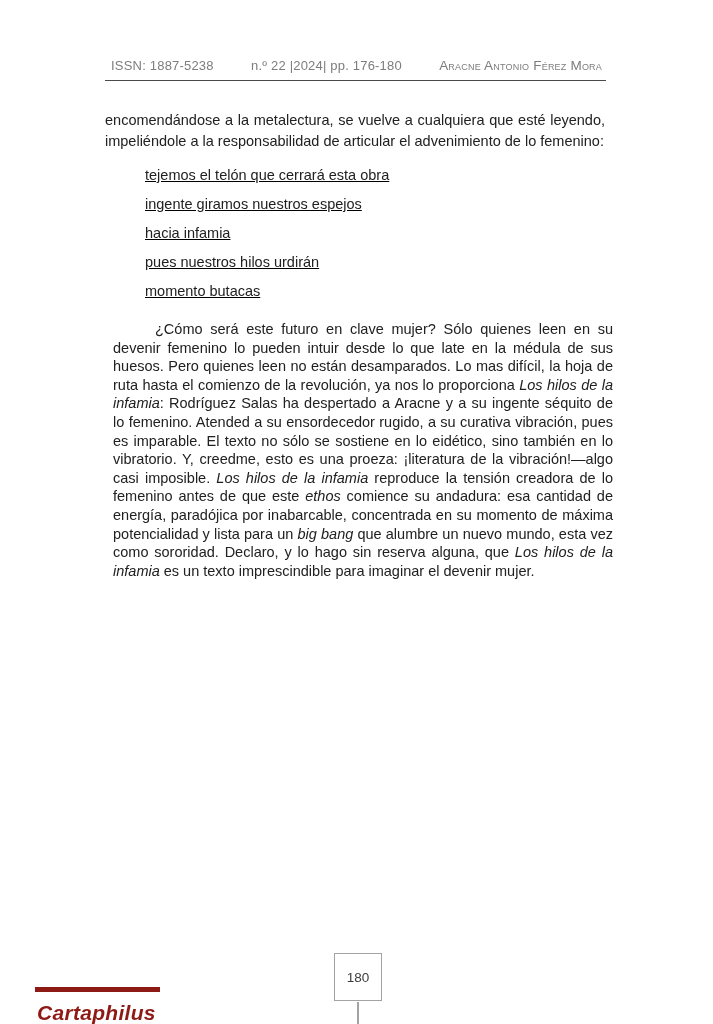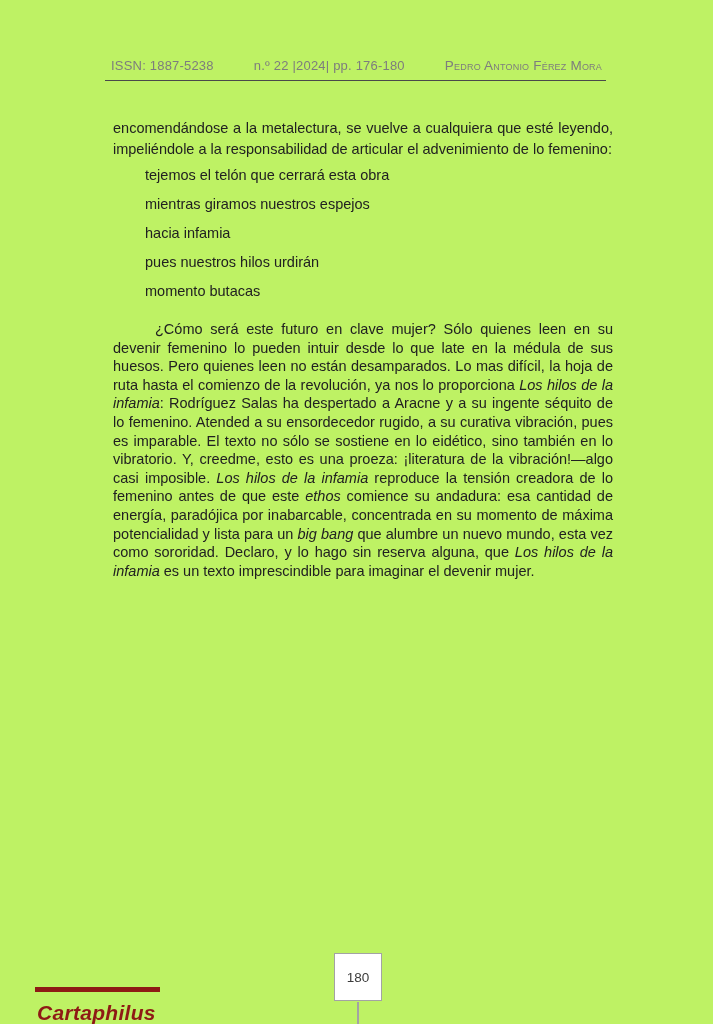--- a/index.html
+++ b/index.html
@@ -6,21 +6,21 @@
     margin: 0;
     padding: 0;
     background: #e9e9e9;
     font-family: "Liberation Sans", sans-serif;
   }
   .page {
     position: relative;
     width: 713px;
     height: 1024px;
     margin: 0 auto;
-    background: #bef264;
+    background: #ffffff;
     overflow: hidden;
   }
 
   
   .header {
     position: absolute;
     left: 105px;
     top: 58px;
     width: 501px;
     display: flex;
@@ -45,27 +45,28 @@
     color: #212121;
     font-size: 14.5px;
   }
   .par-intro {
     position: absolute;
     left: 105px;
     top: 110px;
     width: 500px;
     line-height: 20.5px;
     text-align: justify;
-    margin: 8px;
+    margin: 0;
   }
   .verse-block {
     position: absolute;
     left: 145px;
     top: 161px;
     width: 440px;
+    text-decoration: underline;
   }
   .verse-line {
     margin: 0;
     line-height: 29px;
     text-align: left;
   }
   .par-main {
     position: absolute;
     left: 105px;
     top: 312px;
@@ -120,28 +121,28 @@
   }
 </style>
 </head>
 <body>
 
 <div class="page">
 
   <div class="header">
     <span class="issn">ISSN: 1887-5238</span>
     <span class="issue">n.º 22 |2024| pp. 176-180</span>
-    <span class="author">Pedro Antonio Férez Mora</span>
+    <span class="author">Aracne Antonio Férez Mora</span>
   </div>
 
   <p class="bodytext par-intro">encomendándose a la metalectura, se vuelve a cualquiera que esté leyendo, impeliéndole a la responsabilidad de articular el advenimiento de lo femenino:</p>
 
   <div class="verse-block">
     <p class="bodytext verse-line">tejemos el telón que cerrará esta obra</p>
-    <p class="bodytext verse-line">mientras giramos nuestros espejos</p>
+    <p class="bodytext verse-line">ingente giramos nuestros espejos</p>
     <p class="bodytext verse-line">hacia infamia</p>
     <p class="bodytext verse-line">pues nuestros hilos urdirán</p>
     <p class="bodytext verse-line">momento butacas</p>
   </div>
 
   <p class="bodytext par-main"><span>¿Cómo será este futuro en clave mujer? Sólo quienes leen en su devenir femenino lo pueden intuir desde lo que late en la médula de sus huesos. Pero quienes leen no están desamparados. Lo mas difícil, la hoja de ruta hasta el comienzo de la revolución, ya nos lo proporciona </span><i>Los hilos de la infamia</i><span>: Rodríguez Salas ha despertado a Aracne y a su ingente séquito de lo femenino. Atended a su ensordecedor rugido, a su curativa vibración, pues es imparable. El texto no sólo se sostiene en lo eidético, sino también en lo vibratorio. Y, creedme, esto es una proeza: ¡literatura de la vibración!—algo casi imposible. </span><i>Los hilos de la infamia</i><span> reproduce la tensión creadora de lo femenino antes de que este </span><i>ethos</i><span> comience su andadura: esa cantidad de energía, paradójica por inabarcable, concentrada en su momento de máxima potencialidad y lista para un </span><i>big bang</i><span> que alumbre un nuevo mundo, esta vez como sororidad. Declaro, y lo hago sin reserva alguna, que </span><i>Los hilos de la infamia</i><span> es un texto imprescindible para imaginar el devenir mujer.</span></p>
 
   <div class="journal-logo">Cartaphilus</div>
   <div class="journal-underline"></div>
 

